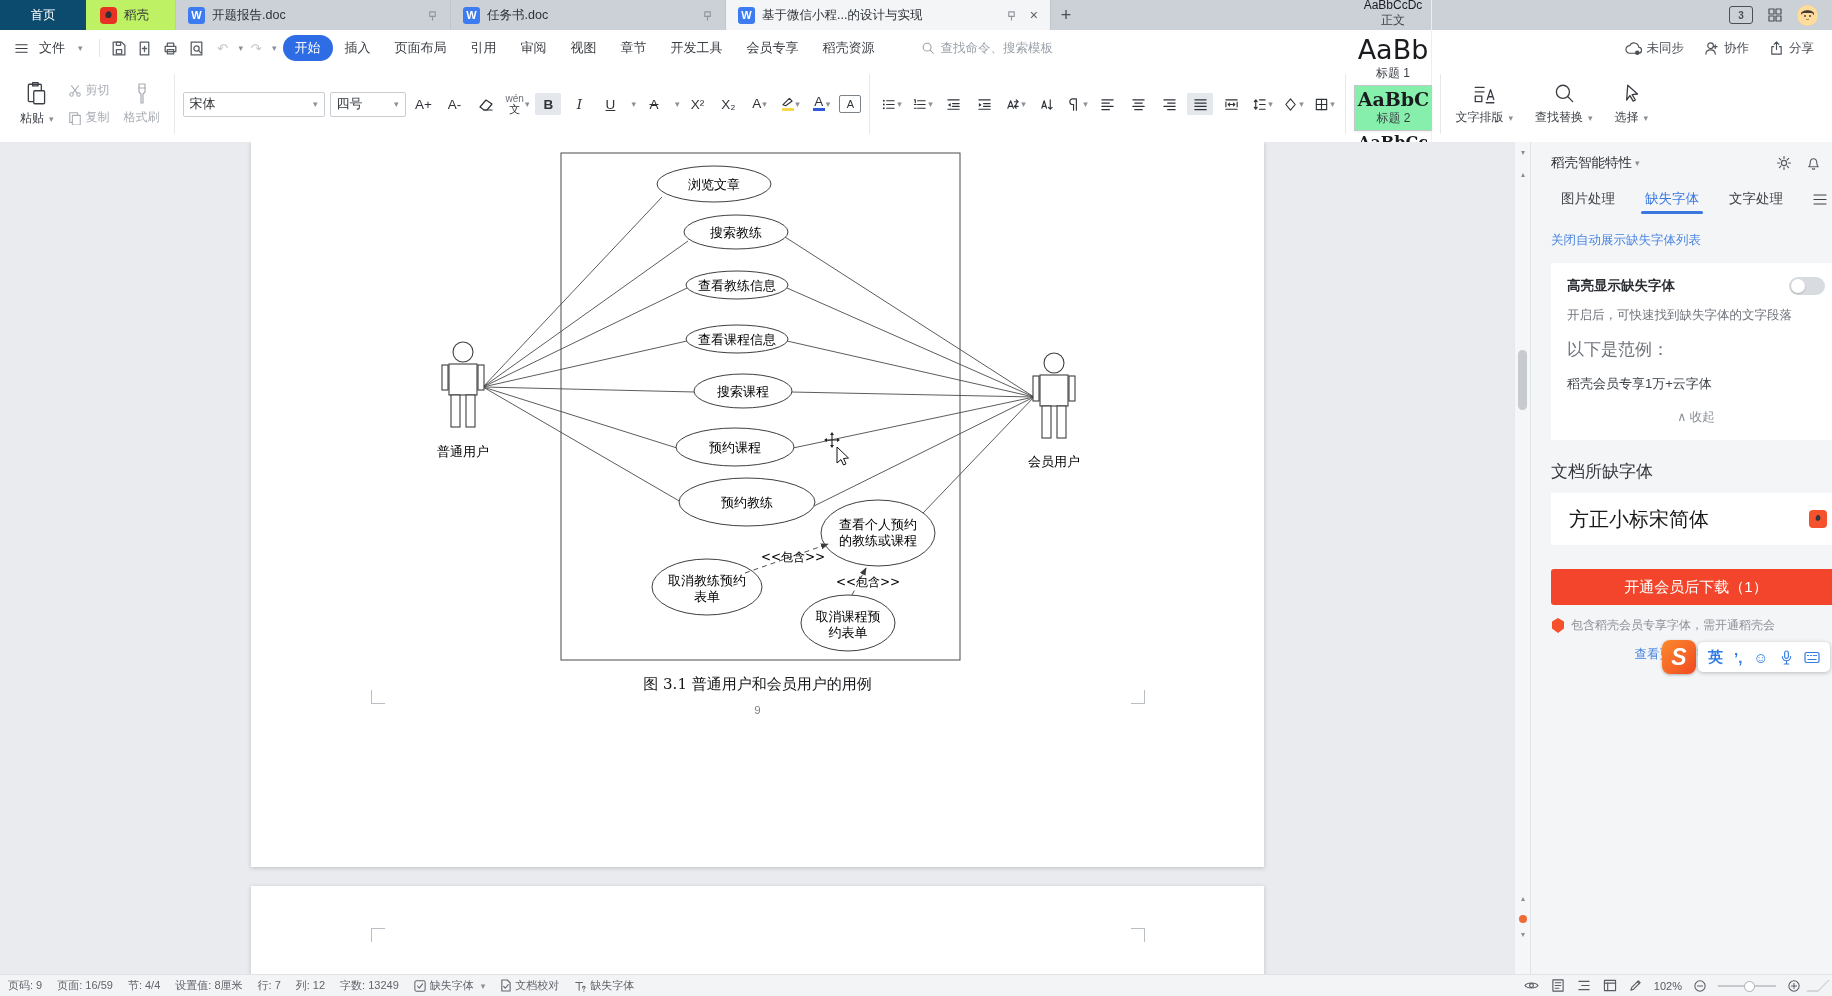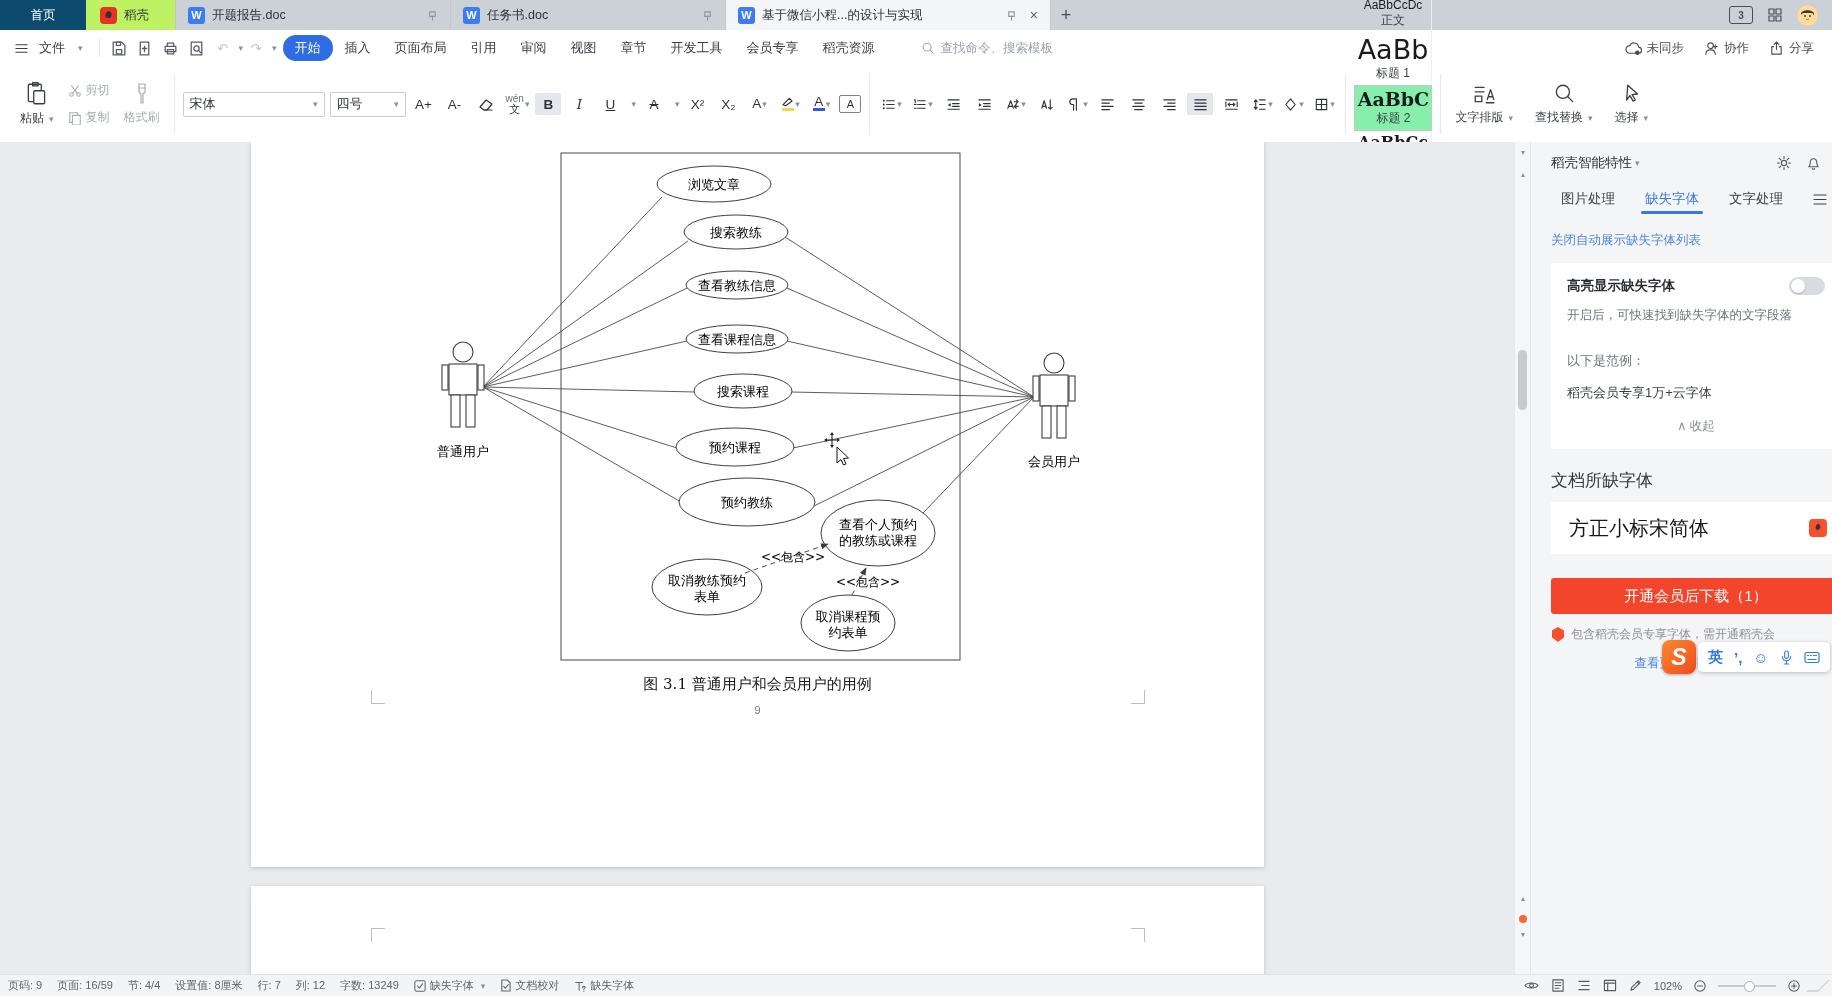--- a/index.html
+++ b/index.html
@@ -82,21 +82,21 @@
   .p-tab{position:relative;padding-bottom:6px}
   .p-tab.on{color:#3a78e0}
   .p-tab.on::after{content:"";position:absolute;left:-4px;right:-4px;bottom:0;height:3px;background:#3a78e0;border-radius:2px}
   .p-link{padding:14px 0 4px 20px;color:#4a86e0;font-size:12.5px}
   .p-card{margin:10px -8px 0 20px;background:#fff;padding:14px 16px 10px}
   .p-ct{display:flex;align-items:center}
   .p-ct .t{font-weight:bold;color:#2b2e33;font-size:13.5px}
   .toggle{margin-left:auto;width:36px;height:18px;border-radius:9px;background:#d8dce1;position:relative;flex:none}
   .toggle::after{content:"";position:absolute;left:2px;top:2px;width:14px;height:14px;border-radius:50%;background:#fff;box-shadow:0 1px 2px rgba(0,0,0,.2)}
   .p-desc{margin-top:12px;color:#6e737a;font-size:12.5px;white-space:nowrap}
-  .p-ex1{margin-top:28px;color:#6e737a;font-size:13px}
+  .p-ex1{margin-top:14px;color:#6e737a;font-size:17px}
   .p-ex2{margin-top:14px;color:#3c4046;font-size:13px}
   .p-fold{margin:16px 0 4px;text-align:center;color:#8a8f96;font-size:12.5px}
   .p-sec{padding:20px 0 10px 20px;color:#33363b;font-size:17px}
   .fontcard{margin:0 -8px 0 20px;background:#fff;height:52px;display:flex;align-items:center;padding:0 14px 0 18px}
   .fontname{font-family:"DejaVu Serif","Liberation Serif",serif;font-size:20px;color:#17181a}
   .fbadge{margin-left:auto;width:18px;height:18px;border-radius:4px;background:#f4512c;display:flex;align-items:center;justify-content:center;flex:none}
   .p-btn{margin:24px -8px 0 20px;height:36px;background:#f2452c;border-radius:3px;color:#fff;font-size:15px;display:flex;align-items:center;justify-content:center}
   .p-note{margin:12px 0 0 20px;display:flex;align-items:center;gap:6px;color:#8b9097;font-size:12px;white-space:nowrap;overflow:hidden}
   .p-more{margin-top:12px;text-align:center;color:#4a86e0;font-size:12.5px}
   

